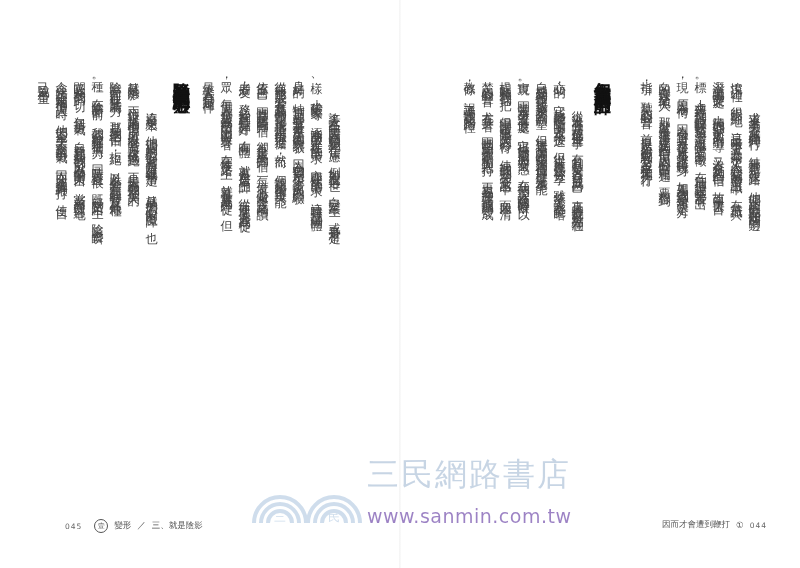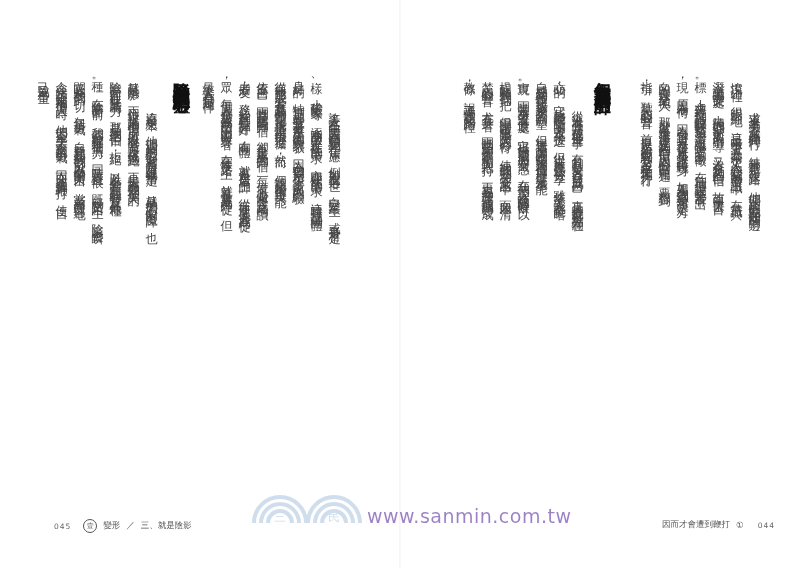--- a/index.html
+++ b/index.html
@@ -47,21 +47,21 @@
     <div class="col" style="left:150px; top:72px;">心頭的，它或許能用譬喻的方式來接近，但從來就無法被分享。雖然許多人都能暗</div>
     <div class="col" style="left:132px; top:72px;">自感受到個體化或追求整合的願望，但想透過加入團體來達到這個目標就永遠不能</div>
     <div class="col" style="left:114px; top:72px;">實現。團體本身並沒有壞處，它提供歸屬感與安全感，在我們誤入歧途的時候可以</div>
     <div class="col" style="left:96px; top:72px;">提醒和拉我們一把，但團體也會阻滯人的修行，使我們耽溺在安全感中，而聽不清</div>
     <div class="col" style="left:78px; top:72px;">楚內心的聲音。尤有甚者，團體受到學藝不精的人把持，更容易將理論或原則變成</div>
     <div class="col" style="left:60px; top:72px;">教條，誤導了個體化的路徑。</div>
 
     <div class="footer" style="left:262px;">
       <span>因而才會遭到鞭打</span>
       <span>①</span>
-      <span class="pnum" style="margin-left:8px;">044</span>
+      <span class="pnum" style="">044</span>
     </div>
   </div>
 
   <div class="page page-left">
     <div class="col" style="left:325px; top:72px;">　　許多人在中年時因為體驗到死亡焦慮，例如親友過世、白髮叢生，或者身材走</div>
     <div class="col" style="left:307px; top:72px;">樣、小孩離家等，逐漸開啟了存在性的需求，亦即靈性的需求。這時尋找一個團體</div>
     <div class="col" style="left:289px; top:72px;">是好的，特別是那些有著千年歷史的傳統宗教，因為它們累積了許多前人的經驗，</div>
     <div class="col" style="left:271px; top:72px;">從而能形成一套有意義的個體化或求道指南供你遵循。然而，個體化的後半段只能</div>
     <div class="col" style="left:253px; top:72px;">依靠自己，團體是暫時的歸宿，卻不是最終的歸宿。每一位有心走向整合之路的讀</div>
     <div class="col" style="left:235px; top:72px;">者朋友，務必注意到這點才好。有團體，就有人自居為上師，從而使其他人成為徒</div>
@@ -71,21 +71,21 @@
     <div class="title" style="left:171px; top:68px;">陰影是被我們拒絕的心靈</div>
 
     <div class="col" style="left:142px; top:72px;">　　這麼想來，他們遇到的恐怖老和尚是誰就很清楚了，就是他們心中的魔障，也</div>
     <div class="col" style="left:124px; top:72px;">就是陰影。兩位被捉走的僧侶之所以沒有能力反抗或逃跑，正是因為我們在個人的</div>
     <div class="col" style="left:106px; top:72px;">陰影面前往往無能為力。那是我們害怕、拒絕，以及不願意面對的特質及其他種</div>
     <div class="col" style="left:88px; top:72px;">種。在陰影面前，我們會顯得笨拙無力，同時又愛且恨，既親密又陌生。陰影會瞬</div>
     <div class="col" style="left:70px; top:72px;">間吸乾我們的一切，包括勇氣、自尊和那些我們引以為傲的東西。當老和尚從容地</div>
     <div class="col" style="left:52px; top:72px;">命令法師捉走兩個僧人時，他們完全失去了對抗的勇氣，因而才會遭到鞭打，使自</div>
     <div class="col" style="left:34px; top:72px;">己成為畜生。</div>
 
-    <div class="footer" style="left:54px;">
+    <div class="footer" style="left:65px;">
       <span class="pnum" style="margin-right:6px;">045</span>
       <span class="circ">壹</span>
       <span>變形</span>
       <span>／</span>
       <span>三、就是陰影</span>
     </div>
   </div>
 
   <div class="watermark">
     <svg width="115" height="70" viewBox="0 0 115 70" style="position:absolute; left:0; top:0;">
@@ -93,15 +93,16 @@
         <path d="M4 68 A26 26 0 0 1 56 68"></path>
         <path d="M11 68 A19 19 0 0 1 49 68"></path>
         <path d="M18 68 A12 12 0 0 1 42 68"></path>
         <path d="M58 68 A26 26 0 0 1 110 68"></path>
         <path d="M65 68 A19 19 0 0 1 103 68"></path>
         <path d="M72 68 A12 12 0 0 1 96 68"></path>
       </g>
       <text x="24" y="66" font-size="12" fill="#a9c3de" font-family="DejaVu Serif, serif">三</text>
       <text x="78" y="66" font-size="12" fill="#a9c3de" font-family="DejaVu Serif, serif">民</text>
     </svg>
+    <div class="wm-text">三民網路書店</div>
     <div class="wm-url">www.sanmin.com.tw</div>
   </div>
 </div>
 
 </body></html>

